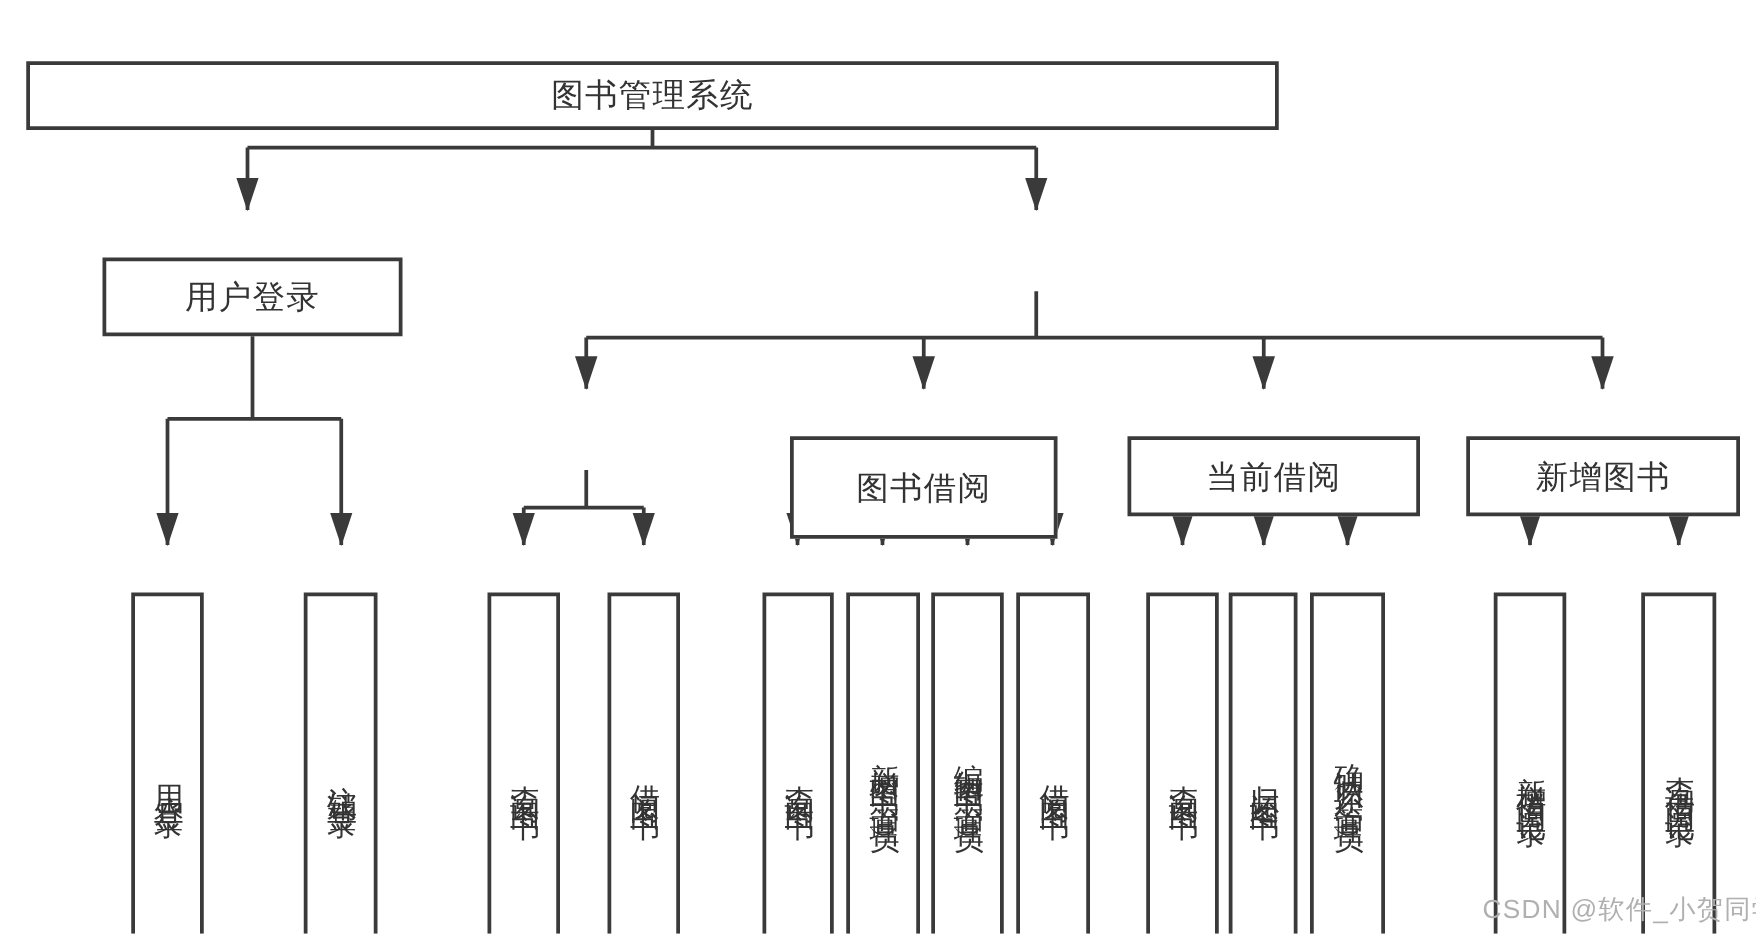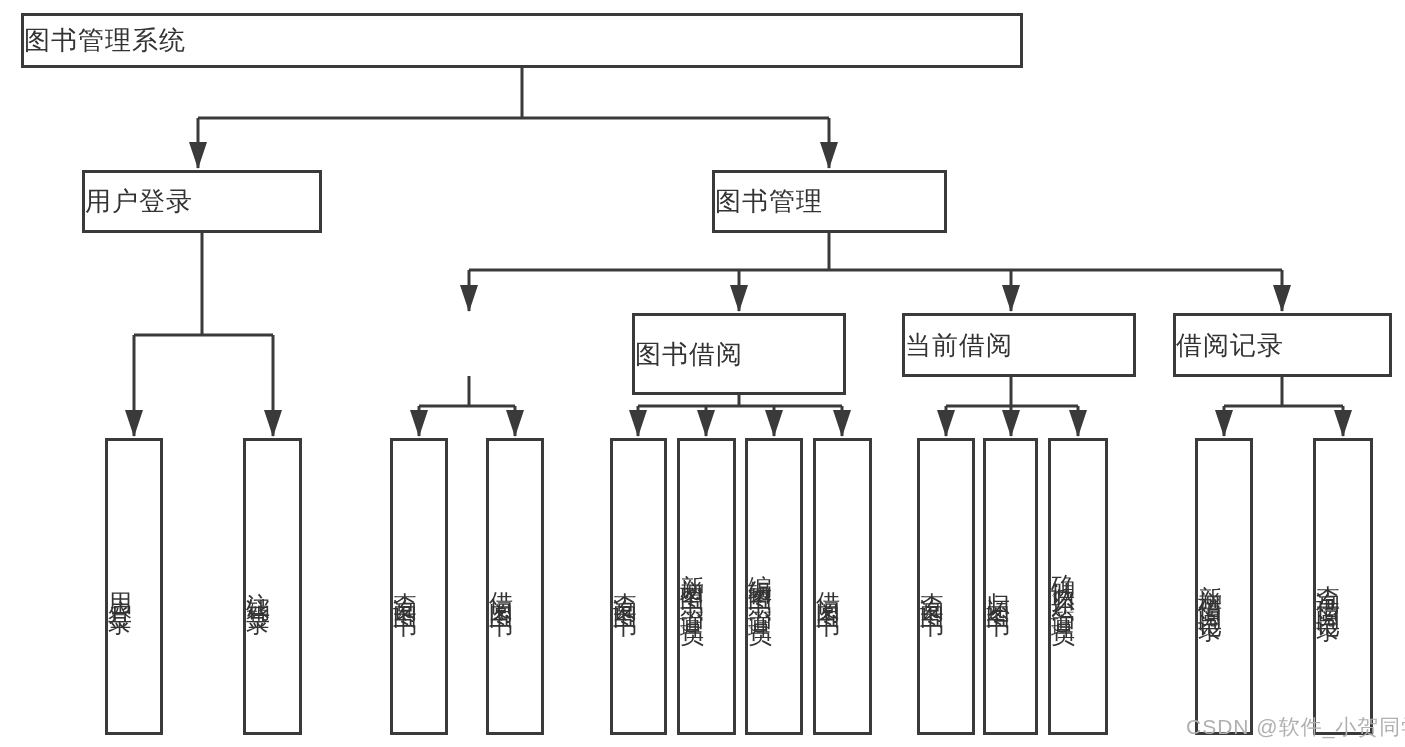--- a/index.html
+++ b/index.html
@@ -4,21 +4,21 @@
 <style>
   html,body { margin:0; padding:0; background:#ffffff; }
   #canvas {
     position:relative; width:1405px; height:747px; background:#ffffff;
     font-family:"Liberation Sans", sans-serif; overflow:hidden;
   }
   #connectors { position:absolute; left:0; top:0; z-index:1; }
   .box {
     position:absolute; box-sizing:border-box; z-index:2;
     border:3px solid #3a3a3a; background:#ffffff; color:#333333;
-    display:flex; align-items:center; justify-content:flex-start;
+    display:flex; align-items:center; justify-content:center;margin-top:36px;
   }
   .hbox { font-size:26px; letter-spacing:1px; }
   .vbox .vtext {
     writing-mode:vertical-rl; text-orientation:mixed;
     font-size:24px; letter-spacing:7px; line-height:1;
   }
   .watermark {
     position:absolute; left:1186px; top:713px; z-index:4;
     font-size:21px; color:#b0b0b0; letter-spacing:1px; white-space:nowrap;
   }
@@ -76,32 +76,29 @@
     <path marker-end="url(#arrow)" d="M1343,406 V436"></path>
   </svg>
 
   <div class="box hbox" style="left:21px;top:13px;width:1002px;height:55px">
     <span>图书管理系统</span>
   </div>
 
   <div class="box hbox" style="left:82px;top:170px;width:240px;height:63px">
     <span>用户登录</span>
   </div>
-  <div class="box hbox" style="left:712px;top:170px;width:235px;height:63px">
-    <span>图书管理</span>
-  </div>
 
   <div class="box hbox" style="left:632px;top:313px;width:214px;height:82px">
     <span>图书借阅</span>
   </div>
   <div class="box hbox" style="left:902px;top:313px;width:234px;height:64px">
     <span>当前借阅</span>
   </div>
   <div class="box hbox" style="left:1173px;top:313px;width:219px;height:64px">
-    <span>借阅记录</span>
+    <span>新增图书</span>
   </div>
 
   <div class="box vbox" style="left:105px;top:438px;width:58px;height:297px">
     <span class="vtext">用户登录</span>
   </div>
   <div class="box vbox" style="left:243px;top:438px;width:59px;height:297px">
     <span class="vtext">注销登录</span>
   </div>
 
   <div class="box vbox" style="left:390px;top:438px;width:58px;height:297px">

